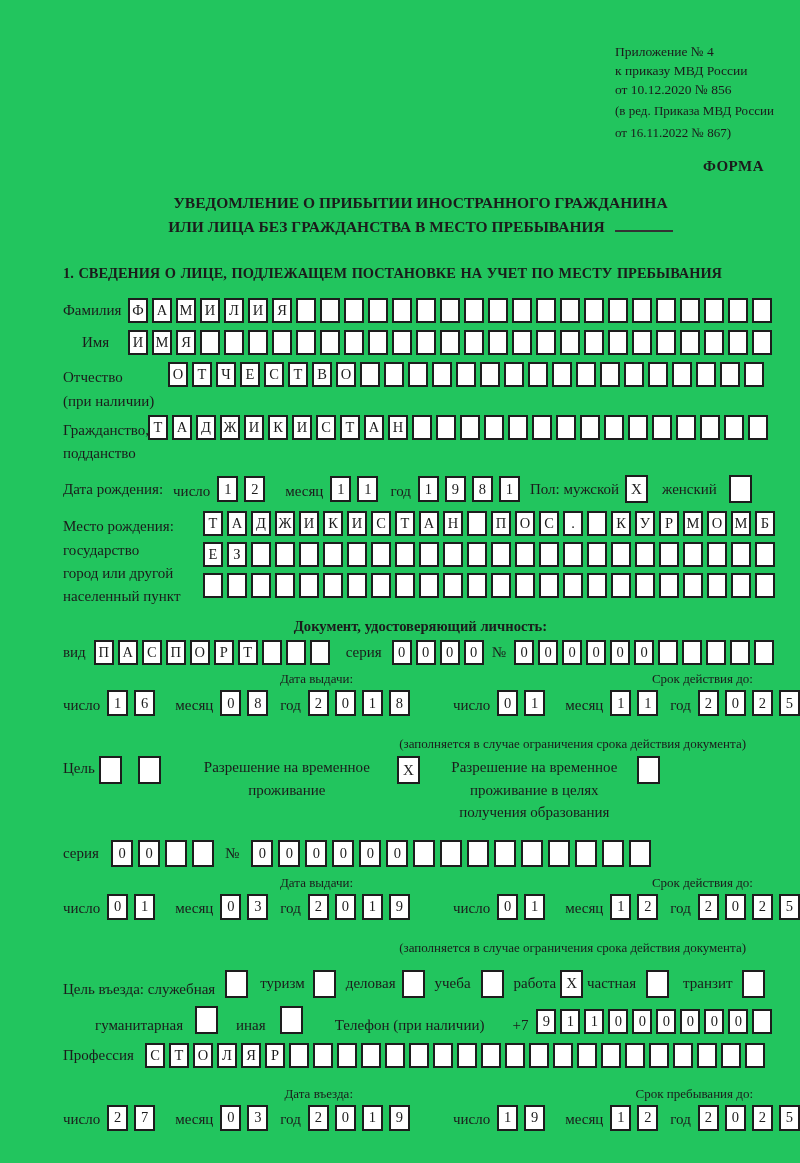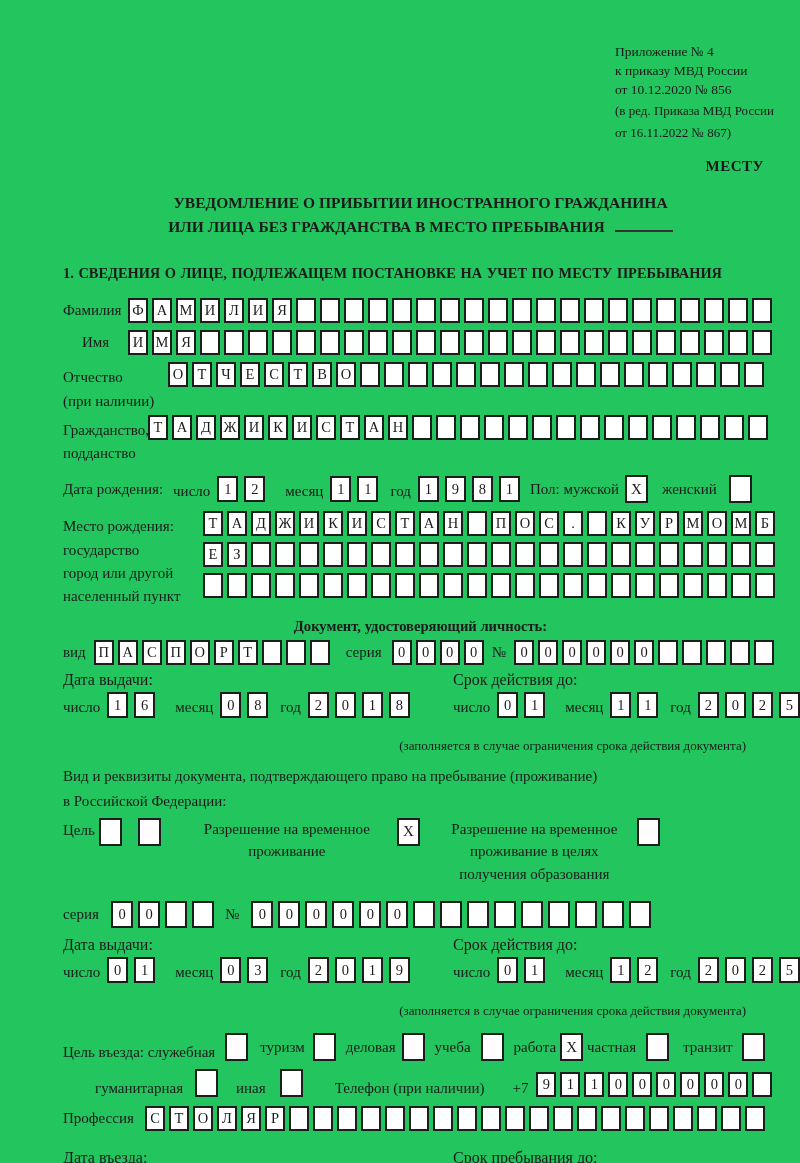--- a/index.html
+++ b/index.html
@@ -31,21 +31,21 @@
   .dgap{margin-left:14px;}
   .chk{
     flex:none;display:inline-flex;align-items:center;justify-content:center;
     width:23px;height:28px;box-sizing:border-box;border:2px solid #1d1d1d;
     font-size:15px;background:#fff;
   }
   .doc-h{text-align:center;font-weight:bold;font-size:14.6px;margin-top:10px;}
   .dates-row{display:flex;margin-top:6px;}
   .dhalf-l{flex:none;width:355px;}
   .dhalf-r{flex:1;padding-left:35px;}
-  .dtitle{text-align:left;font-size:16px;margin-bottom:3px;}
+  .dtitle{text-align:right;font-size:13px;margin-bottom:3px;}
   .dhalf-l .dtitle{width:290px;}
   .dhalf-r .dtitle{width:300px;}
   .dline{display:flex;align-items:center;}
   .note-r{text-align:right;padding-right:32px;font-size:13px;margin-top:20px;}
   .para{margin-top:10px;line-height:1.65;font-size:15px;}
   .ckgroup{display:flex;align-items:flex-start;margin-top:4px;}
   .ckblock{text-align:center;line-height:1.5;}
   .purpose-row{display:flex;align-items:flex-end;margin-top:14px;}
   .purpose-row .pair{display:flex;align-items:center;}
   .serrow{display:flex;align-items:center;margin-top:16px;}
@@ -57,21 +57,21 @@
 <div class="page">
 
   <div class="appendix">
     <div>Приложение № 4</div>
     <div>к приказу МВД России</div>
     <div>от 10.12.2020 № 856</div>
     <div class="rev">(в ред. Приказа МВД России</div>
     <div class="rev">от 16.11.2022 № 867)</div>
   </div>
 
-  <div class="forma">МЕСТУ</div>
+  <div class="forma">ФОРМА</div>
 
   <div class="title">
     <div>УВЕДОМЛЕНИЕ О ПРИБЫТИИ ИНОСТРАННОГО ГРАЖДАНИНА</div>
     <div>
       <span>ИЛИ ЛИЦА БЕЗ ГРАЖДАНСТВА В МЕСТО ПРЕБЫВАНИЯ</span><span class="blank-line"></span>
     </div>
   </div>
 
   <div class="section-h">1. СВЕДЕНИЯ О ЛИЦЕ, ПОДЛЕЖАЩЕМ ПОСТАНОВКЕ НА УЧЕТ ПО МЕСТУ ПРЕБЫВАНИЯ</div>
 
@@ -404,24 +404,20 @@
             <span class="cell">2</span>
             <span class="cell">0</span>
             <span class="cell">2</span>
             <span class="cell">5</span>
           </span>
       </div>
     </div>
   </div>
   <div class="note-r">(заполняется в случае ограничения срока действия документа)</div>
 
-  <div class="para">
-    <div>Вид и реквизиты документа, подтверждающего право на пребывание (проживание)</div>
-    <div>в Российской Федерации:</div>
-  </div>
 
   <div class="ckgroup">
     <span style="padding-top:4px;">Цель</span>
     <span class="chk" style="margin-left:4px;"></span>
     <span class="chk" style="margin-left:16px;"></span>
     <span class="ckblock" style="margin-left:26px;width:200px;">
       <span>Разрешение на временное</span><br>
       <span>проживание</span>
     </span>
     <span class="chk" style="margin-left:10px;">X</span>

